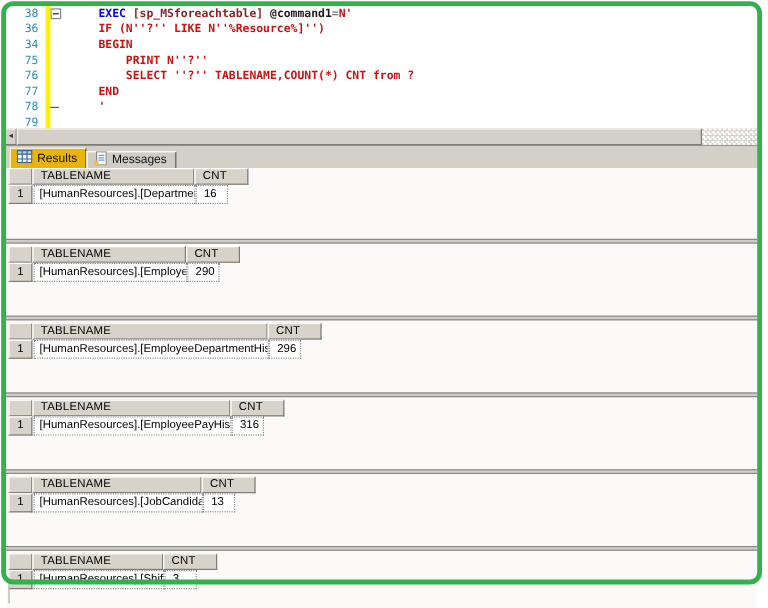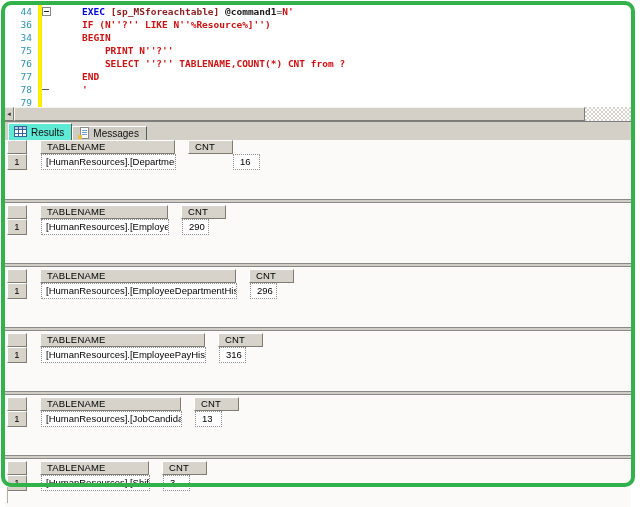--- a/index.html
+++ b/index.html
@@ -45,33 +45,33 @@
     background-image:repeating-conic-gradient(#ffffff 0 25%, #d7d3cc 0 50%);
     background-size:4px 4px; }
 
   .pane-divider { position:absolute; left:5px; top:121px; width:626px; height:1px;
     background:#7f7f7f; z-index:2; }
 
   
   .tabbar { position:absolute; left:5px; top:122px; width:626px; height:18px;
     background:#d4d0c8; z-index:2; display:flex; align-items:flex-end; padding-left:3px; }
   .tab { display:flex; align-items:center; gap:4px; font-size:10px; color:#111;
-    padding:0 7px 0 5px; background:#5eead4;
+    padding:0 7px 0 5px; background:#eab308;
     border-left:1px solid #ffffff; border-top:1px solid #ffffff; border-right:1px solid #5f5d58; }
   .tab.active { height:17px; }
   .tab.inactive { height:14px; background:#cfccc4; }
   .tab .icon { flex:0 0 auto; display:block; }
 
   
   .results-pane { position:absolute; left:5px; top:140px; width:626px; height:367px;
     background:#fbfaf9; z-index:1; }
   .grid-sep { position:absolute; left:0px; width:626px; height:4px; background:#d0cdc6;
     border-top:1px solid #8a8a8a; border-bottom:1px solid #8a8a8a; }
   .grid { position:absolute; left:2px; }
-  .grow { display:flex;gap:13px; }
+  .grow { display:flex; }
   .btn3d { background:#d7d3cb; border-top:1px solid #ffffff; border-left:1px solid #ffffff;
     border-right:1px solid #7f7c76; border-bottom:1px solid #7f7c76;
     font-size:9.5px; color:#000; overflow:hidden; }
   .g-corner { width:20px; height:14px; }
   .g-th { height:14px; line-height:12px; padding-left:6px; letter-spacing:0.2px; }
   .g-th.cnt { width:45px; }
   .g-rowhdr { width:20px; height:16px; text-align:center; line-height:14px; }
   .g-td { height:16px; background:#ffffff; border:1px dotted #8f8f8f;
     font-size:9.5px; line-height:14px; padding-left:4px; color:#000;
     white-space:nowrap; overflow:hidden; margin-left:1px; }
@@ -80,21 +80,21 @@
   
   .below-line { position:absolute; left:7px; top:487px; width:1px; height:16px;
     background:#b3afa7; z-index:1; }
 </style>
 </head>
 <body>
 
 <div id="stage">
 
   <div class="editor" id="editor-lines">
-      <div class="code-line"><span class="ln">44</span><span class="gutter"><span class="collapse-box"></span></span><span class="code"><span class="seg kw">EXEC</span><span class="seg plain"> </span><span class="seg obj">[sp_MSforeachtable]</span><span class="seg plain"> @command1</span><span class="seg op">=</span><span class="seg str">N'</span></span></div>
+      <div class="code-line"><span class="ln">38</span><span class="gutter"><span class="collapse-box"></span></span><span class="code"><span class="seg kw">EXEC</span><span class="seg plain"> </span><span class="seg obj">[sp_MSforeachtable]</span><span class="seg plain"> @command1</span><span class="seg op">=</span><span class="seg str">N'</span></span></div>
       <div class="code-line"><span class="ln">36</span><span class="gutter"></span><span class="code"><span class="seg str">IF (N''?'' LIKE N''%Resource%]'')</span></span></div>
       <div class="code-line"><span class="ln">34</span><span class="gutter"></span><span class="code"><span class="seg str">BEGIN</span></span></div>
       <div class="code-line"><span class="ln">75</span><span class="gutter"></span><span class="code"><span class="seg str">    PRINT N''?''</span></span></div>
       <div class="code-line"><span class="ln">76</span><span class="gutter"></span><span class="code"><span class="seg str">    SELECT ''?'' TABLENAME,COUNT(*) CNT from ?</span></span></div>
       <div class="code-line"><span class="ln">77</span><span class="gutter"></span><span class="code"><span class="seg str">END</span></span></div>
       <div class="code-line"><span class="ln">78</span><span class="gutter"><span class="region-dash"></span></span><span class="code"><span class="seg str">'</span></span></div>
       <div class="code-line"><span class="ln">79</span><span class="gutter"></span><span class="code"></span></div>
     </div>
   <div class="change-strip"></div>
 
@@ -136,21 +136,21 @@
   <div class="results-pane" id="grids-container">
       <div class="grid" style="top: 0px;">
         <div class="grow">
           <div class="btn3d g-corner"></div>
           <div class="btn3d g-th" style="width: 135px;">TABLENAME</div>
           <div class="btn3d g-th cnt">CNT</div>
         </div>
         <div class="grow">
           <div class="btn3d g-rowhdr">1</div>
           <div class="g-td" style="width: 135px;">[HumanResources].[Department]</div>
-          <div class="g-td cnt" style="width: 27px; margin-left: 44px;">16</div>
+          <div class="g-td cnt" style="width: 27px;">16</div>
         </div>
       </div>
       <div class="grid-sep" style="top: 59px;"></div>
       <div class="grid" style="top: 65px;">
         <div class="grow">
           <div class="btn3d g-corner"></div>
           <div class="btn3d g-th" style="width: 128px;">TABLENAME</div>
           <div class="btn3d g-th cnt">CNT</div>
         </div>
         <div class="grow">

